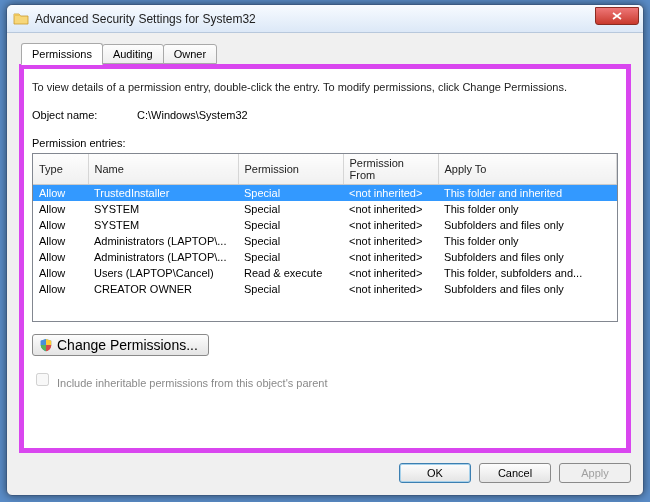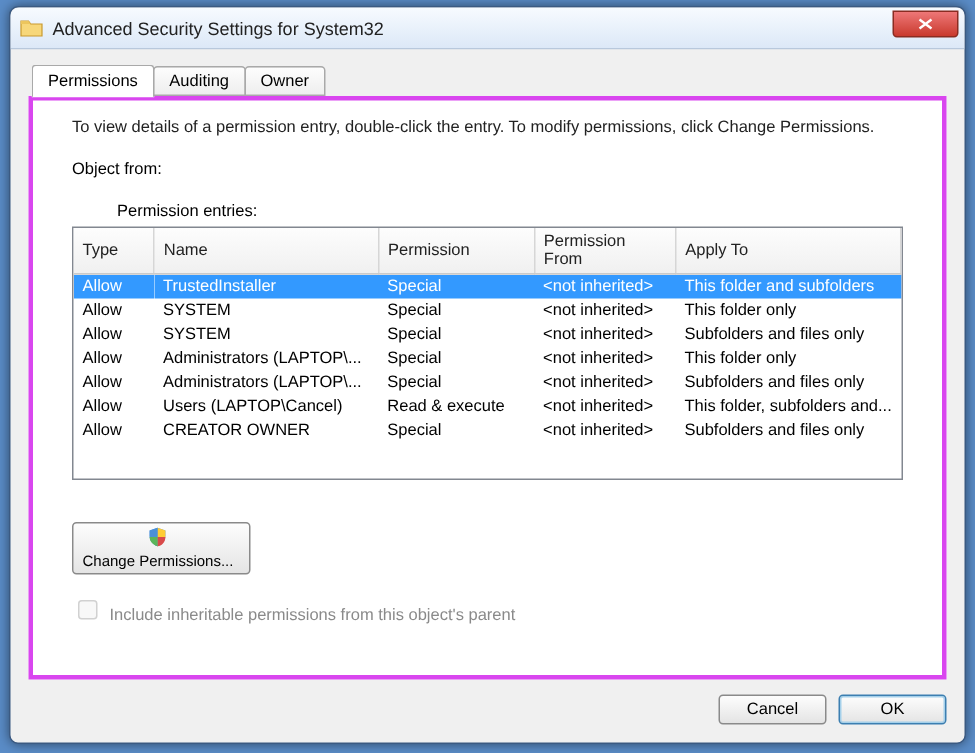--- a/index.html
+++ b/index.html
@@ -27,45 +27,45 @@
   }
   .client { flex:1; padding: 10px 12px 12px; display:flex; flex-direction:column; }
   .tabstrip { display:flex; align-items:center; margin-bottom:-1px; margin-left:2px; }
   .tab {
     font-size: 11px; padding: 3px 10px; border:1px solid #a9a9a9;
     background: linear-gradient(#fdfdfd,#eeeeee); margin-right:-1px;
     border-radius: 3px 3px 0 0; position:relative; cursor:pointer;
   }
   .tab.active { background:#fff; border-bottom-color:#fff; z-index:2; padding-top:4px; padding-bottom:4px;}
   .tabpane {
-    border:3px solid #d946ef; background:#fff; flex:1;
-    padding: 12px 26px; display:flex; flex-direction:column; position:relative;
+    border:5px solid #d946ef; background:#fff; flex:1;
+    padding: 12px 8px; display:flex; flex-direction:column; position:relative;
   }
   .instr { font-size:11px; color:#222; margin-bottom:16px; }
   .row { display:flex; font-size:11px; margin-bottom:16px; }
   .row .lbl { width:105px; }
-  .section-lbl { font-size:11px; margin-bottom:4px;margin-left:30px; }
+  .section-lbl { font-size:11px; margin-bottom:4px; }
   .table-wrap {
     border:1px solid #828790; height: 169px; overflow:hidden; background:#fff;
   }
   table { width:100%; border-collapse:collapse; font-size:11px; }
   thead th {
     text-align:left; font-weight:normal; padding:3px 6px;
     background: linear-gradient(#fdfdfd,#f0f0f0);
     border-right:1px solid #d6d6d6; border-bottom:1px solid #cacaca;
     color:#222;
   }
   tbody td { padding:2px 6px; white-space:nowrap; overflow:hidden; text-overflow:ellipsis; }
   tbody tr.selected { background:#3399ff; color:#fff; }
   .col-type{width:55px}.col-name{width:150px}.col-perm{width:105px}.col-inh{width:95px}
   .btn-change {
-    margin-top:28px; padding:2px 10px 2px 6px; font-size:10px;
+    margin-top:12px; padding:2px 10px 2px 6px; font-size:14px;
     border:1px solid #8a8a8a; border-radius:3px;
     background:linear-gradient(#fdfdfd,#e4e4e4); cursor:pointer;
-    display:inline-flex; align-items:center; gap:4px; width:fit-content;flex-direction:column;
+    display:inline-flex; align-items:center; gap:4px; width:fit-content;
   }
   .shield-icon{width:14px;height:14px;}
   .chk-row { margin-top:14px; font-size:11px; color:#8a8a8a; display:flex; align-items:flex-end; gap:5px;}
   .chk-row input{width:13px;height:13px;}
   .link { color:#0066cc; font-size:11px; text-decoration:underline; margin-top:16px; cursor:pointer; width:fit-content;}
   .footer { display:flex; justify-content:flex-end; gap:8px; margin-top:10px; }
   .btn {
     min-width:72px; padding:3px 12px; font-size:11px; border:1px solid #8a8a8a;
     border-radius:3px; background:linear-gradient(#fdfdfd,#e4e4e4); cursor:pointer;
   }
@@ -93,21 +93,22 @@
     <div class="tabstrip">
       <div class="tab active">Permissions</div>
       <div class="tab">Auditing</div>
       <div class="tab">Owner</div>
     </div>
 
     <div class="tabpane">
       <div class="instr">To view details of a permission entry, double-click the entry. To modify permissions, click Change Permissions.</div>
 
       <div class="row">
-        <span class="lbl">Object from:</span>
+        <span class="lbl">Object name:</span>
+        <span>C:\Windows\System32</span>
       </div>
 
       <div class="section-lbl">Permission entries:</div>
 
       <div class="table-wrap">
         <table>
           <colgroup>
               <col class="col-type">
               <col class="col-name">
               <col class="col-perm">
@@ -122,21 +123,21 @@
               <th>Permission From</th>
               <th>Apply To</th>
             </tr>
           </thead>
           <tbody id="entries-body">
               <tr class="selected">
                 <td>Allow</td>
                 <td>TrustedInstaller</td>
                 <td>Special</td>
                 <td>&lt;not inherited&gt;</td>
-                <td>This folder and subfolders</td>
+                <td>This folder and inherited</td>
               </tr>
               <tr>
                 <td>Allow</td>
                 <td>SYSTEM</td>
                 <td>Special</td>
                 <td>&lt;not inherited&gt;</td>
                 <td>This folder only</td>
               </tr>
               <tr>
                 <td>Allow</td>
@@ -189,17 +190,18 @@
       </button>
 
       <label class="chk-row">
         <input type="checkbox" disabled="" style="">
         <span>Include inheritable permissions from this object's parent</span>
       </label>
 
     </div>
 
     <div class="footer">
+      <button class="btn default">OK</button>
       <button class="btn">Cancel</button>
-      <button class="btn default">OK</button>
+      <button class="btn disabled">Apply</button>
     </div>
   </div>
 </div>
 
 </body></html>

